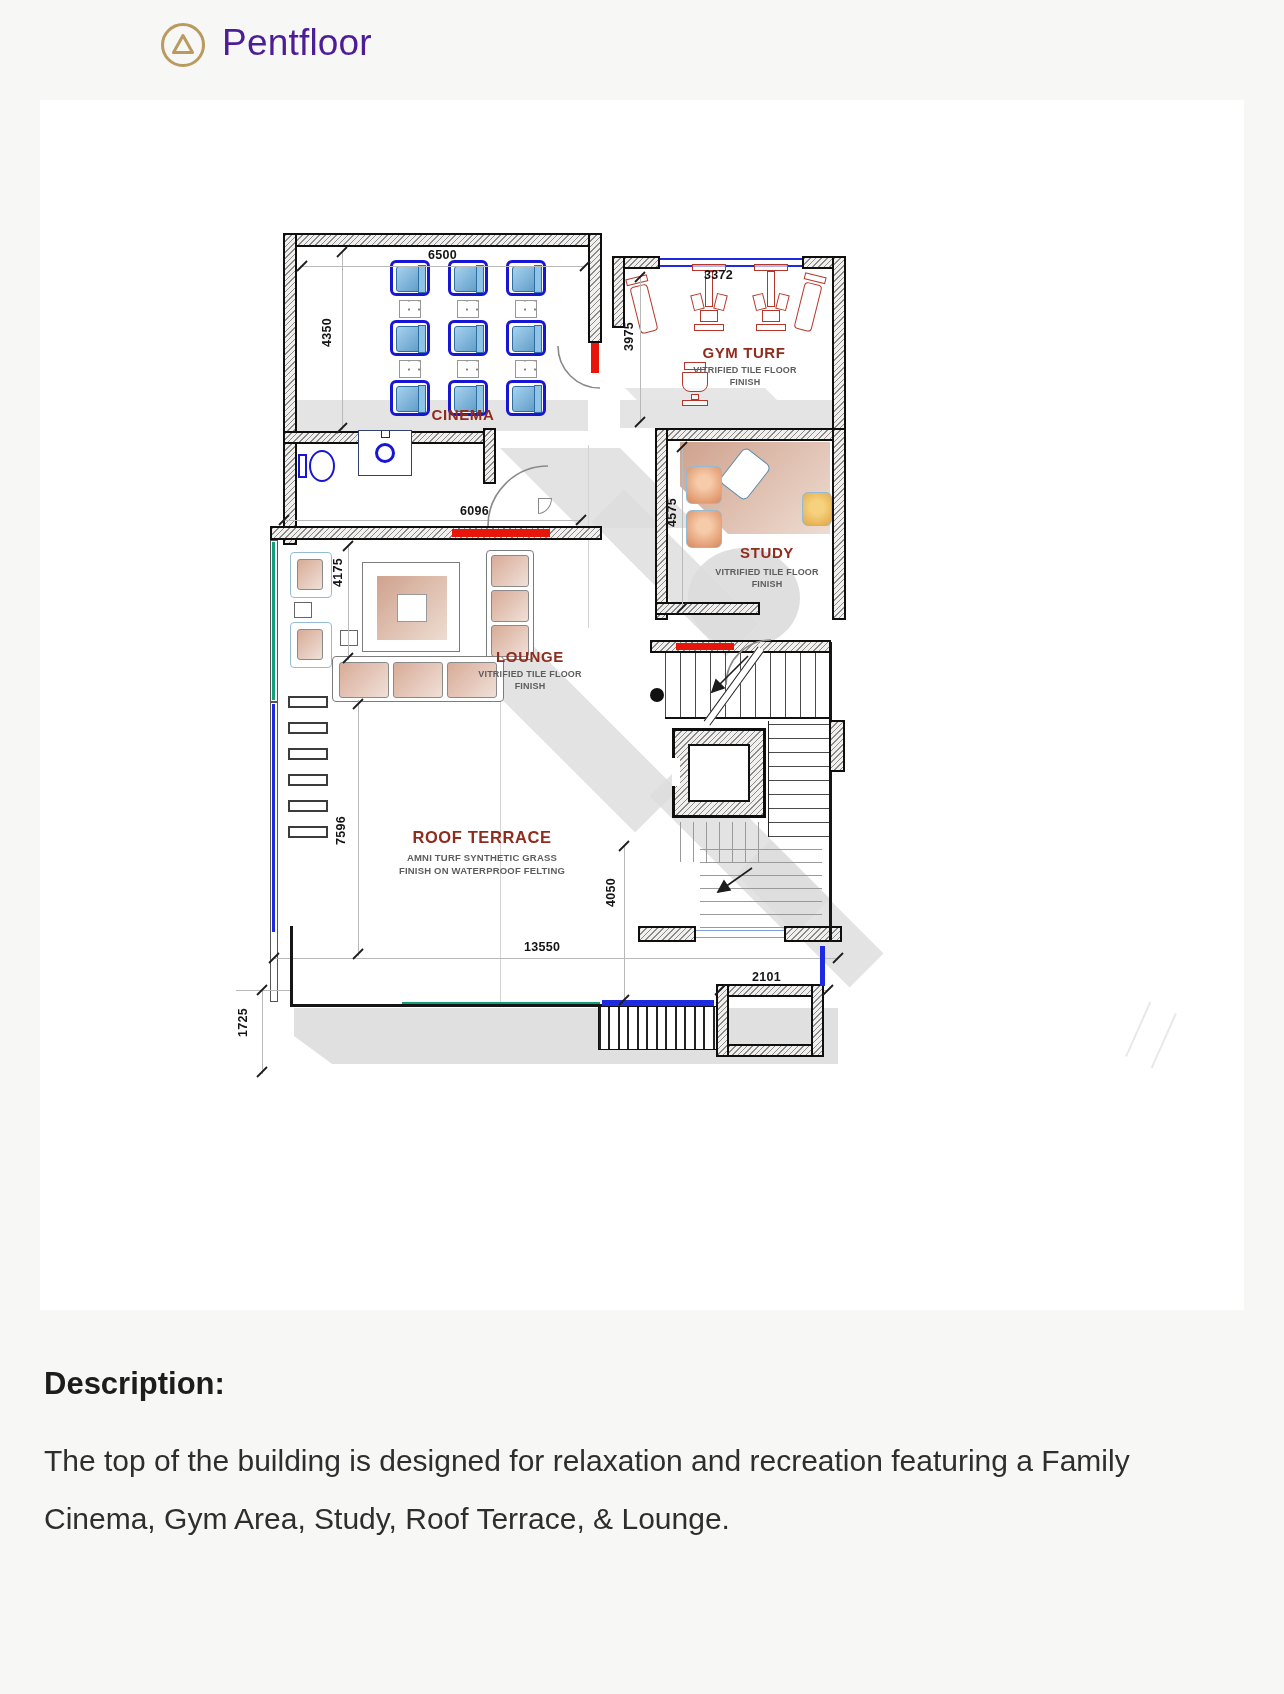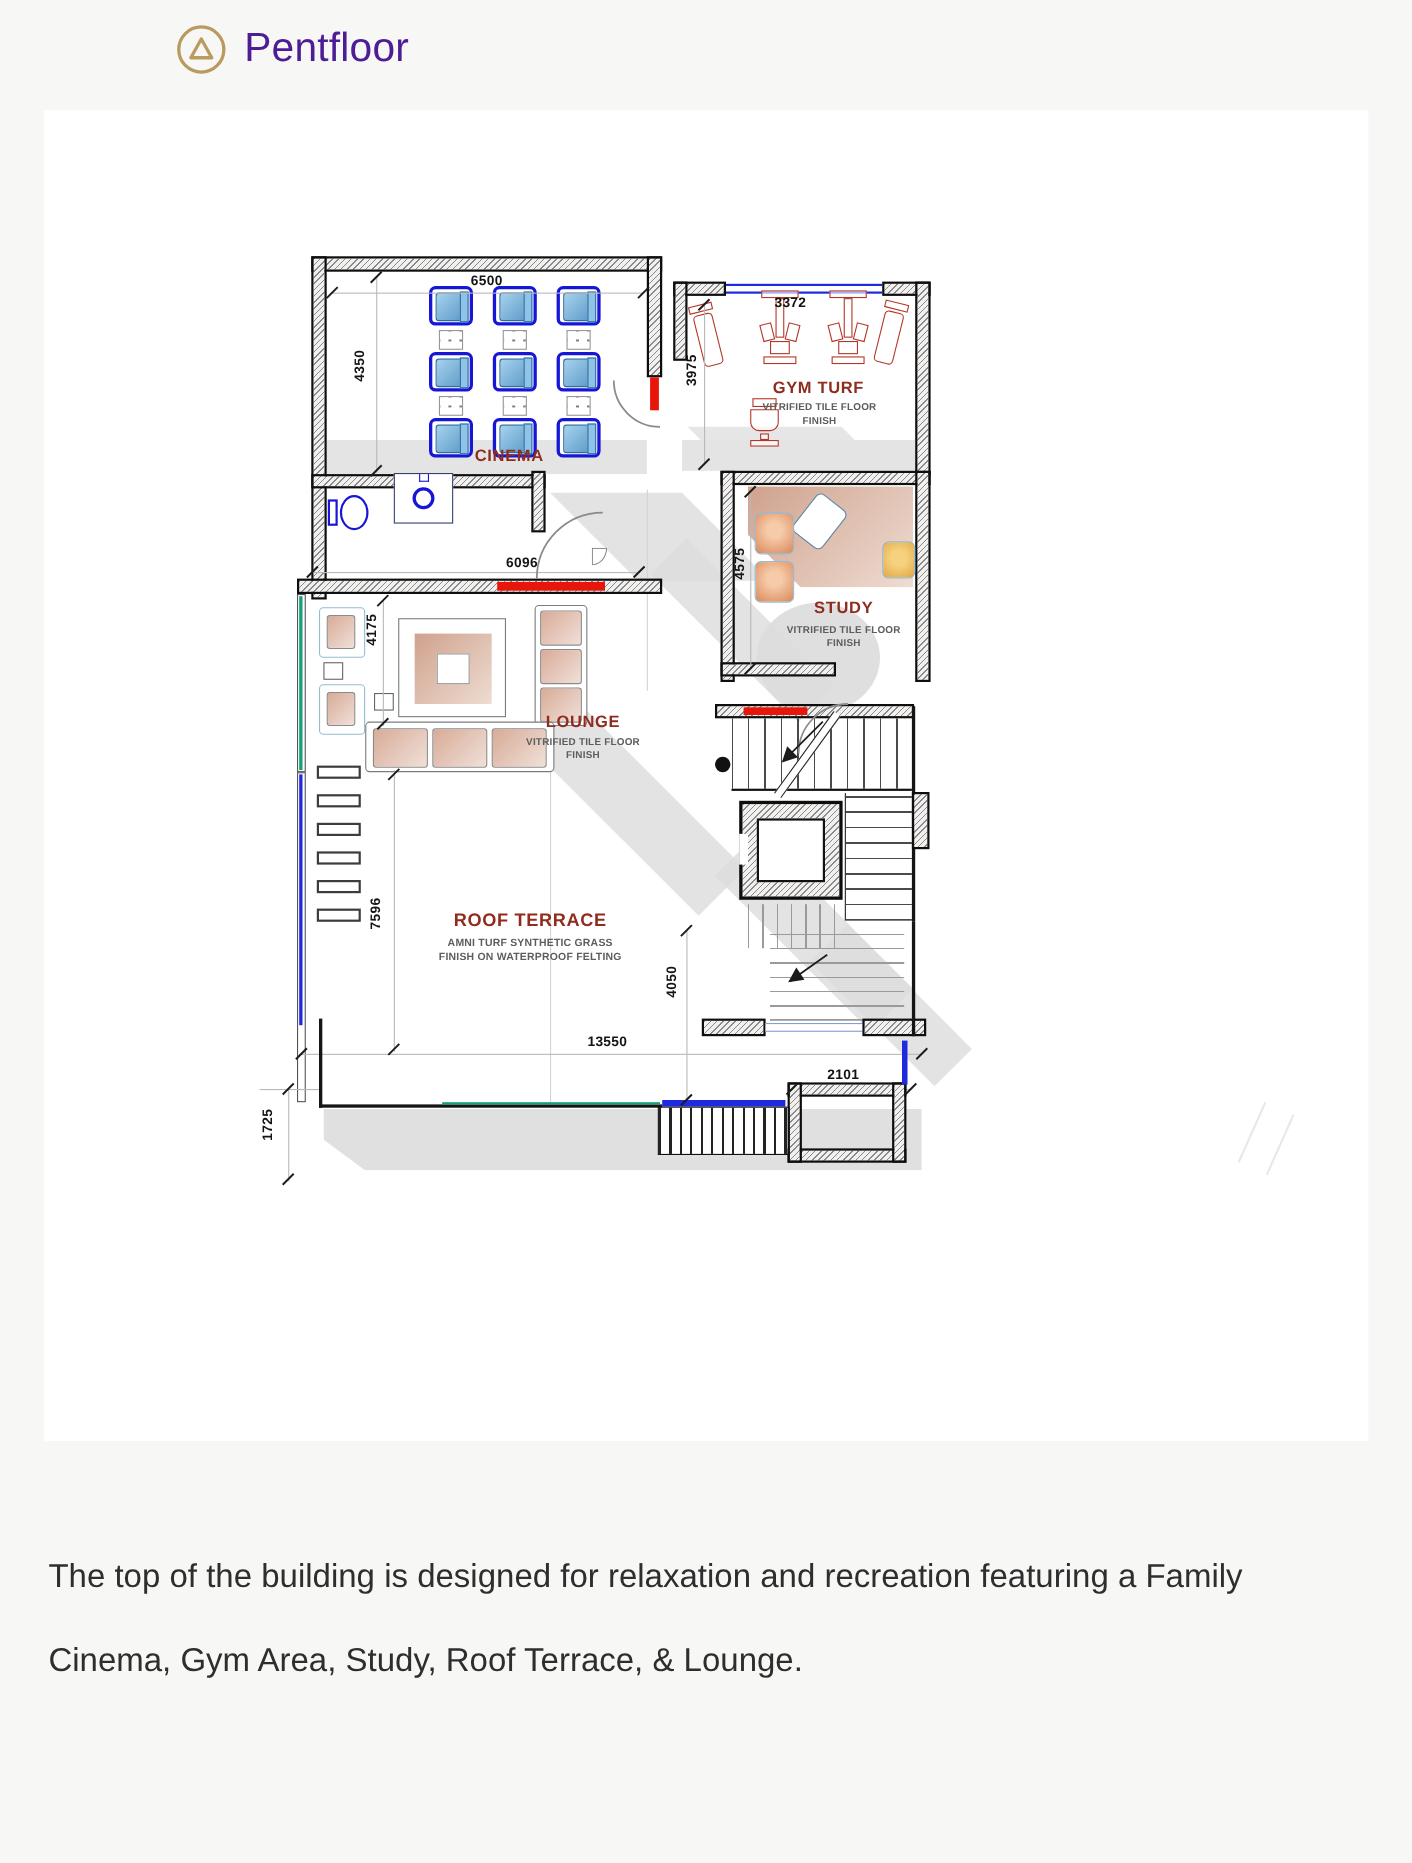--- a/index.html
+++ b/index.html
@@ -41,21 +41,21 @@
   .tvl{background:repeating-linear-gradient(90deg,#9a9a9a 0 1.2px,transparent 1.2px 13px);}
   .thl{background:repeating-linear-gradient(0deg,#9a9a9a 0 1.2px,transparent 1.2px 13px);}
   .louver{background:repeating-linear-gradient(90deg,#222 0 2px,#fff 2px 9.5px);border:1.5px solid #111;}
   .gy{border:1.6px solid #b5362a;background:rgba(255,255,255,.65);}
   .tan{background:linear-gradient(135deg,#cfa28d,#eedcd2);}
   .chair-o{border:1.5px solid #93bcd2;border-radius:6px;background:radial-gradient(circle at 50% 42%,#f6cba9 25%,#db8c5f 95%);}
   .fr{border:1.5px solid #7c7c7c;background:#fff;border-radius:4px;}
   .cush{background:linear-gradient(135deg,#d8ab97,#f0e0d8);border:1px solid #8a8a8a;border-radius:3px;}
   
   .desc-h{font-size:31px;font-weight:bold;color:#1d1d1d;}
-  .desc-b{font-size:30px;color:#2e2e2e;line-height:76px;width:1140px;}
+  .desc-b{font-size:30px;color:#2e2e2e;line-height:58px;width:1140px;}
 </style>
 </head>
 <body>
 
 <div class="a" style="left:160px;top:20px;width:800px;height:50px;">
   <span class="a" style="left:0;top:2px;width:46px;height:46px;">
     <svg width="46" height="46" viewBox="0 0 46 46">
       <circle cx="23" cy="23" r="20.5" fill="none" stroke="#b99a5f" stroke-width="3"></circle>
       <path d="M23 13.5 L32.5 30.5 L13.5 30.5 Z" fill="none" stroke="#b99a5f" stroke-width="3" stroke-linejoin="round"></path>
     </svg>
@@ -267,21 +267,21 @@
   <div class="a planter" style="left:248px;top:700px;"></div>
   <div class="a planter" style="left:248px;top:726px;"></div>
 
   <div class="a rlabel" style="left:352px;top:728px;width:180px;font-size:16.5px;">ROOF TERRACE</div>
   <div class="a fin" style="left:352px;top:752px;width:180px;font-size:9.5px;">AMNI TURF SYNTHETIC GRASS FINISH ON WATERPROOF FELTING</div>
 
   <div class="a dimv" style="left:294px;top:716px;">7596</div>
   <div class="a h" style="left:318px;top:600px;width:1px;height:256px;"></div>
   <div class="a dimv" style="left:564px;top:778px;">4050</div>
   <div class="a h" style="left:584px;top:746px;width:1px;height:156px;"></div>
-  <div class="a dimh" style="left:494px;top:840px;">13550</div>
+  <div class="a dimh" style="left:484px;top:840px;">13550</div>
   <div class="a h" style="left:232px;top:858px;width:566px;height:1px;"></div>
   <div class="a dimh" style="left:712px;top:870px;">2101</div>
   <div class="a h" style="left:680px;top:890px;width:108px;height:1px;"></div>
   <div class="a dimv" style="left:196px;top:908px;">1725</div>
   <div class="a h" style="left:222px;top:890px;width:1px;height:84px;"></div>
   <div class="a h" style="left:196px;top:890px;width:56px;height:1px;"></div>
 
   <div class="a tw" style="left:250px;top:826px;width:3px;height:81px;"></div>
   <div class="a tw" style="left:250px;top:904px;width:312px;height:3px;"></div>
   <div class="a teal" style="left:362px;top:902px;width:198px;height:2px;"></div>
@@ -331,14 +331,15 @@
       <polygon points="672,592 684,588 676,580"></polygon>
       <line x1="712" y1="768" x2="678" y2="792"></line>
       <polygon points="678,792 690,790 684,781"></polygon>
     </g>
   </svg>
 
 </div>
 </div>
 
 <div class="a" style="left:44px;top:1366px;width:1180px;">
+  <div class="desc-h">Description:</div>
   <div class="desc-b" style="margin-top:30px;">The top of the building is designed for relaxation and recreation featuring a Family Cinema, Gym Area, Study, Roof Terrace, &amp; Lounge.</div>
 </div>
 
 </body></html>

